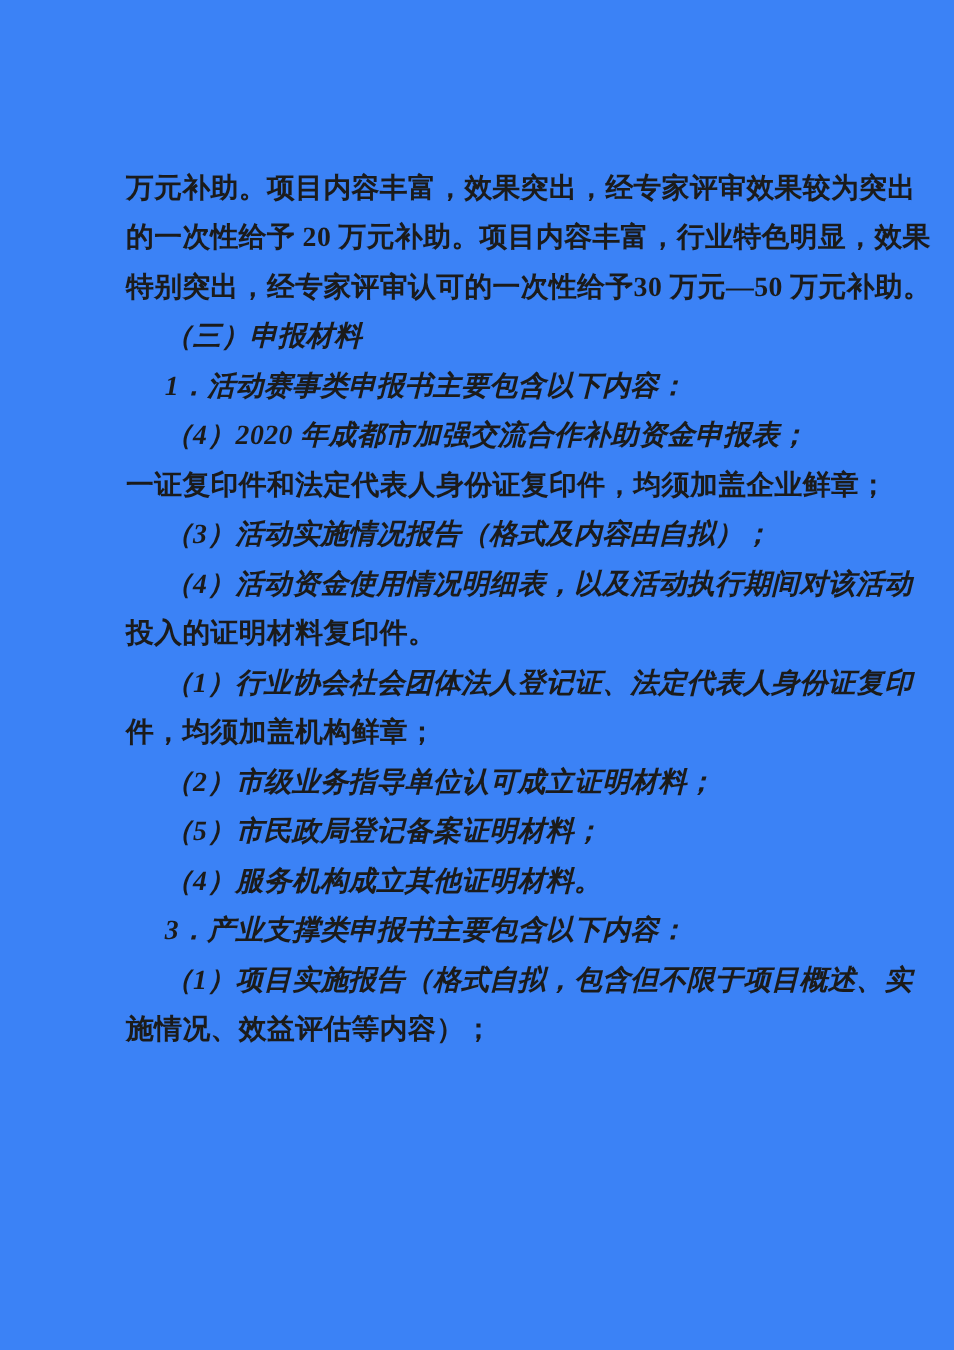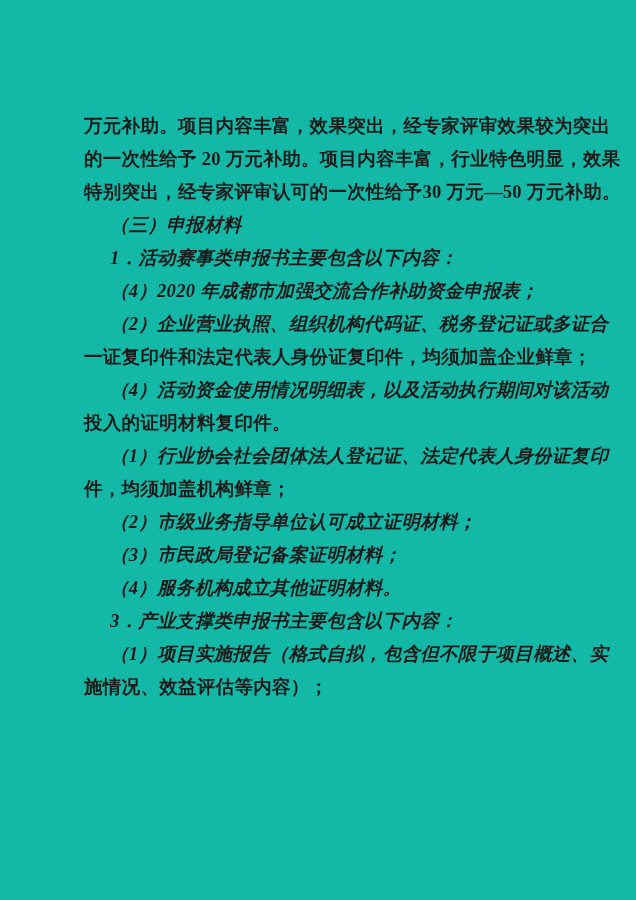--- a/index.html
+++ b/index.html
@@ -10,21 +10,21 @@
   body {
     width: 636px;
     height: 900px;
     overflow: hidden;
     font-family: "Liberation Serif", "DejaVu Serif", serif;
   }
   .page {
     position: relative;
     width: 636px;
     height: 900px;
-    background: #14b8a6;
+    background: #3b82f6;
     box-sizing: border-box;
     padding: 110px 80px 0 84px;
   }
   .doc-body {
     width: 470px;
   }
   .text-line {
     font-size: 18.5px;
     line-height: 33px;
     font-weight: bold;
@@ -41,26 +41,26 @@
 <body>
 
 <div class="page">
   <div class="doc-body" id="doc-body">
       <div class="text-line">万元补助。项目内容丰富，效果突出，经专家评审效果较为突出</div>
       <div class="text-line">的一次性给予 20 万元补助。项目内容丰富，行业特色明显，效果</div>
       <div class="text-line">特别突出，经专家评审认可的一次性给予30 万元—50 万元补助。</div>
       <div class="text-line indent">（三）申报材料</div>
       <div class="text-line indent">1．活动赛事类申报书主要包含以下内容：</div>
       <div class="text-line indent">（4）2020 年成都市加强交流合作补助资金申报表；</div>
-      <div class="text-line indent">（2）企业营业执照、组织机构代码证、税务登记证或多证合</div>
       <div class="text-line">一证复印件和法定代表人身份证复印件，均须加盖企业鲜章；</div>
+      <div class="text-line indent">（3）活动实施情况报告（格式及内容由自拟）；</div>
       <div class="text-line indent">（4）活动资金使用情况明细表，以及活动执行期间对该活动</div>
       <div class="text-line">投入的证明材料复印件。</div>
       <div class="text-line indent">（1）行业协会社会团体法人登记证、法定代表人身份证复印</div>
       <div class="text-line">件，均须加盖机构鲜章；</div>
       <div class="text-line indent">（2）市级业务指导单位认可成立证明材料；</div>
-      <div class="text-line indent">（3）市民政局登记备案证明材料；</div>
+      <div class="text-line indent">（5）市民政局登记备案证明材料；</div>
       <div class="text-line indent">（4）服务机构成立其他证明材料。</div>
       <div class="text-line indent">3．产业支撑类申报书主要包含以下内容：</div>
       <div class="text-line indent">（1）项目实施报告（格式自拟，包含但不限于项目概述、实</div>
       <div class="text-line">施情况、效益评估等内容）；</div>
     </div>
 </div>
 
 </body></html>

